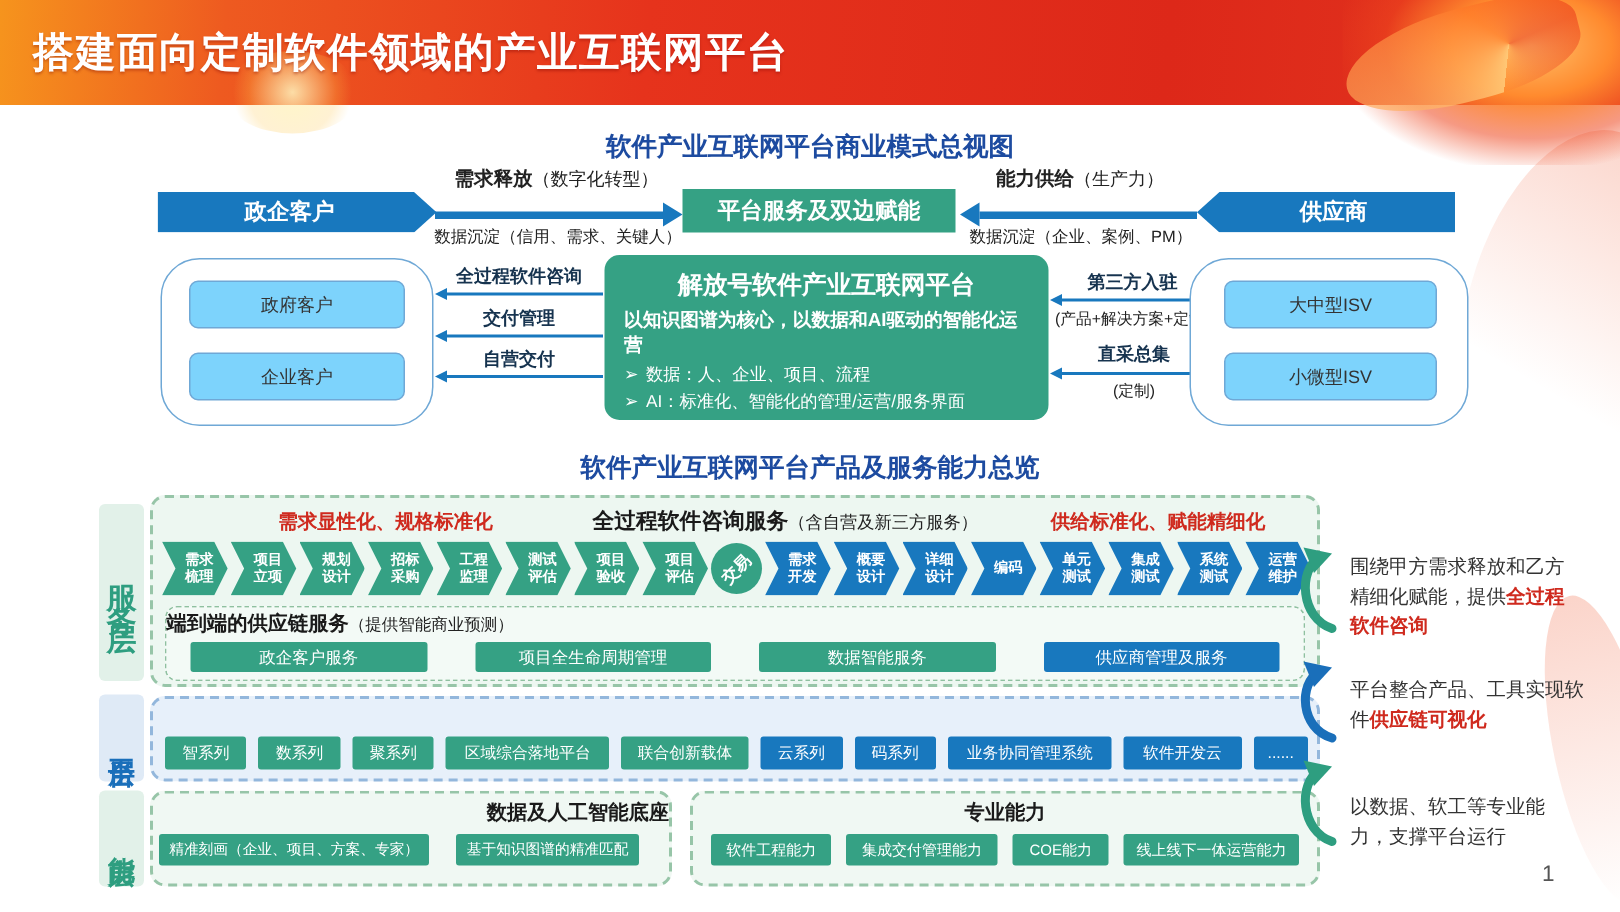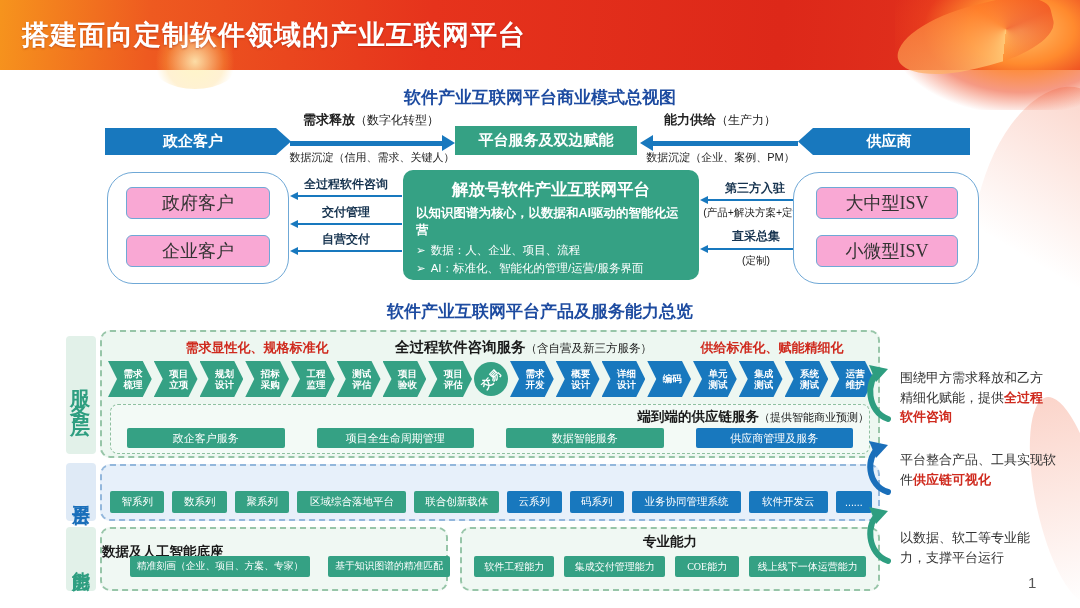--- a/index.html
+++ b/index.html
@@ -42,21 +42,21 @@
   
   .tarrow{display:flex;align-items:center;}
   .tarrow .sh{height:2px;background:#1878be;flex:1;}
   .tarrow .hd-l{width:0;height:0;border-top:4px solid transparent;border-bottom:4px solid transparent;border-right:8px solid #1878be;}
 
   .lbl-b{font-size:13px;font-weight:700;color:#222;}
   .lbl-n{font-size:12px;color:#222;}
   .lbl-s{font-size:11px;color:#222;}
 
   .group{border:1.5px solid #6fa8d6;border-radius:26px;background:#fff;}
-  .wbox{border:1.5px solid #6fa8d6;border-radius:6px;background:#f9a8d4;font-size:18px;color:#333;}
+  .wbox{border:1.5px solid #6fa8d6;border-radius:6px;background:#7dd3fc;font-size:12px;color:#333;}
   .linklbl{font-size:12px;font-weight:700;color:#16334f;text-align:center;}
 
   .corebox{background:#35a184;border-radius:10px;color:#fff;padding:9px 13px;box-sizing:border-box;}
   .corebox .t{text-align:center;font-size:16.5px;font-weight:800;margin-bottom:4px;}
   .corebox .st{font-size:12.5px;font-weight:700;margin-bottom:3px;}
   .corebox .bl{font-size:11.5px;line-height:1.55;display:flex;gap:5px;}
 
   
   .dashed-g{border:2px dashed #97c5a8;border-radius:10px;background:#edf7f1;}
   .dashed-b{border:2px dashed #93b7dc;border-radius:10px;background:#e7f0fa;}
@@ -162,21 +162,21 @@
       <div class="sh"></div>
     </div>
   <div class="abs lbl-s" style="left:692px;top:206px;width:126px;text-align:center;font-size:10.5px;">(产品+解决方案+定制)</div>
   <div class="abs linklbl" style="left:706px;top:228px;width:100px;">直采总集</div>
   <div class="abs tarrow" style="left:700px;top:245px;width:112px;height:8px;">
       <div class="hd-l"></div>
       <div class="sh"></div>
     </div>
   <div class="abs lbl-s" style="left:706px;top:254px;width:100px;text-align:center;font-size:10.5px;">(定制)</div>
 
-  <div class="abs group" style="left:793px;top:172px;width:184px;height:110px;font-family:Liberation Serif, serif;">
+  <div class="abs group" style="left:793px;top:172px;width:184px;height:110px;">
     <div class="abs ctr wbox" style="left:22px;top:14px;width:140px;height:30px;">大中型ISV</div>
     <div class="abs ctr wbox" style="left:22px;top:62px;width:140px;height:30px;">小微型ISV</div>
   </div>
 
   <div class="abs sec-title" style="top:300px;">软件产业互联网平台产品及服务能力总览</div>
 
   <div class="abs strip ctr" style="left:66px;top:336px;width:30px;height:118px;background:#e2f1e9;">
     <span class="vlabel vg" style="font-size:20px;letter-spacing:14px;">服务层</span>
   </div>
   <div class="abs strip ctr" style="left:66px;top:463px;width:30px;height:58px;background:#dfeaf6;">
@@ -209,21 +209,21 @@
       <div class="chev blue">概要设计</div>
       <div class="chev blue">详细设计</div>
       <div class="chev blue">编码</div>
       <div class="chev blue">单元测试</div>
       <div class="chev blue">集成测试</div>
       <div class="chev blue">系统测试</div>
       <div class="chev blue">运营维护</div>
     </div>
 
     <div class="abs sub-dashed" style="left:8px;top:72px;width:760px;height:50px;box-sizing:border-box;">
-      <div class="abs" style="left:0;top:2px;width:100%;text-align:right;">
+      <div class="abs" style="left:0;top:2px;width:100%;text-align:left;">
         <span class="hdr-b" style="font-size:13.5px;">端到端的供应链服务</span><span class="hdr-s" style="font-size:11px;">（提供智能商业预测）</span>
       </div>
       <div class="abs" style="left:16px;top:23px;width:726px;display:flex;gap:32px;">
         <div class="pill green" style="flex:1;height:20px;">政企客户服务</div>
         <div class="pill green" style="flex:1;height:20px;">项目全生命周期管理</div>
         <div class="pill green" style="flex:1;height:20px;">数据智能服务</div>
         <div class="pill blue" style="flex:1;height:20px;">供应商管理及服务</div>
       </div>
     </div>
   </div>
@@ -237,32 +237,32 @@
       <div class="pill green" style="flex:1.4;height:22px;font-size:10.5px;">联合创新载体</div>
       <div class="pill blue" style="flex:0.9;height:22px;font-size:10.5px;">云系列</div>
       <div class="pill blue" style="flex:0.9;height:22px;font-size:10.5px;">码系列</div>
       <div class="pill blue" style="flex:1.8;height:22px;font-size:10.5px;">业务协同管理系统</div>
       <div class="pill blue" style="flex:1.3;height:22px;font-size:10.5px;">软件开发云</div>
       <div class="pill blue" style="flex:0.6;height:22px;font-size:10.5px;">......</div>
     </div>
   </div>
 
   <div class="abs dashed-g" style="left:100px;top:527px;width:348px;height:64px;box-sizing:border-box;background:#f0f8f3;">
-    <div class="abs hdr-b" style="left:0;top:4px;width:100%;text-align:left;font-size:13.5px;margin-top:10px;">数据及人工智能底座</div>
-    <div class="abs" style="left:28px;top:27px;width:320px;display:flex;gap:18px;">
+    <div class="abs hdr-b" style="left:0;top:4px;width:100%;text-align:right;font-size:13.5px;">数据及人工智能底座</div>
+    <div class="abs" style="left:4px;top:27px;width:320px;display:flex;gap:18px;">
       <div class="pill green" style="flex:1.7;height:21px;font-size:9.8px;">精准刻画（企业、项目、方案、专家）</div>
       <div class="pill green" style="flex:1.15;height:21px;font-size:9.8px;">基于知识图谱的精准匹配</div>
     </div>
   </div>
   <div class="abs dashed-g" style="left:460px;top:527px;width:420px;height:64px;box-sizing:border-box;background:#f0f8f3;">
     <div class="abs hdr-b" style="left:0;top:4px;width:100%;text-align:center;font-size:13.5px;">专业能力</div>
     <div class="abs" style="left:12px;top:27px;width:392px;display:flex;gap:10px;">
       <div class="pill green" style="flex:1;height:21px;font-size:10px;">软件工程能力</div>
       <div class="pill green" style="flex:1.25;height:21px;font-size:10px;">集成交付管理能力</div>
-      <div class="pill green" style="flex:0.8;height:21px;font-size:10px;font-family:Liberation Serif, serif;">COE能力</div>
+      <div class="pill green" style="flex:0.8;height:21px;font-size:10px;">COE能力</div>
       <div class="pill green" style="flex:1.45;height:21px;font-size:10px;">线上线下一体运营能力</div>
     </div>
   </div>
 
   <svg class="abs" style="left:860px;top:363px;" width="32" height="62" viewBox="0 0 32 62">
     <path d="M28 56 C7 49 5 17 20 8" fill="none" stroke="#2e9e80" stroke-width="6" stroke-linecap="round"></path>
     <polygon points="9,2 28,6 16,19" fill="#2e9e80"></polygon>
   </svg>
   <div class="abs anno" style="left:900px;top:368px;width:152px;">
     <span>围绕甲方需求释放和乙方精细化赋能，提供</span><span class="red">全过程软件咨询</span>

